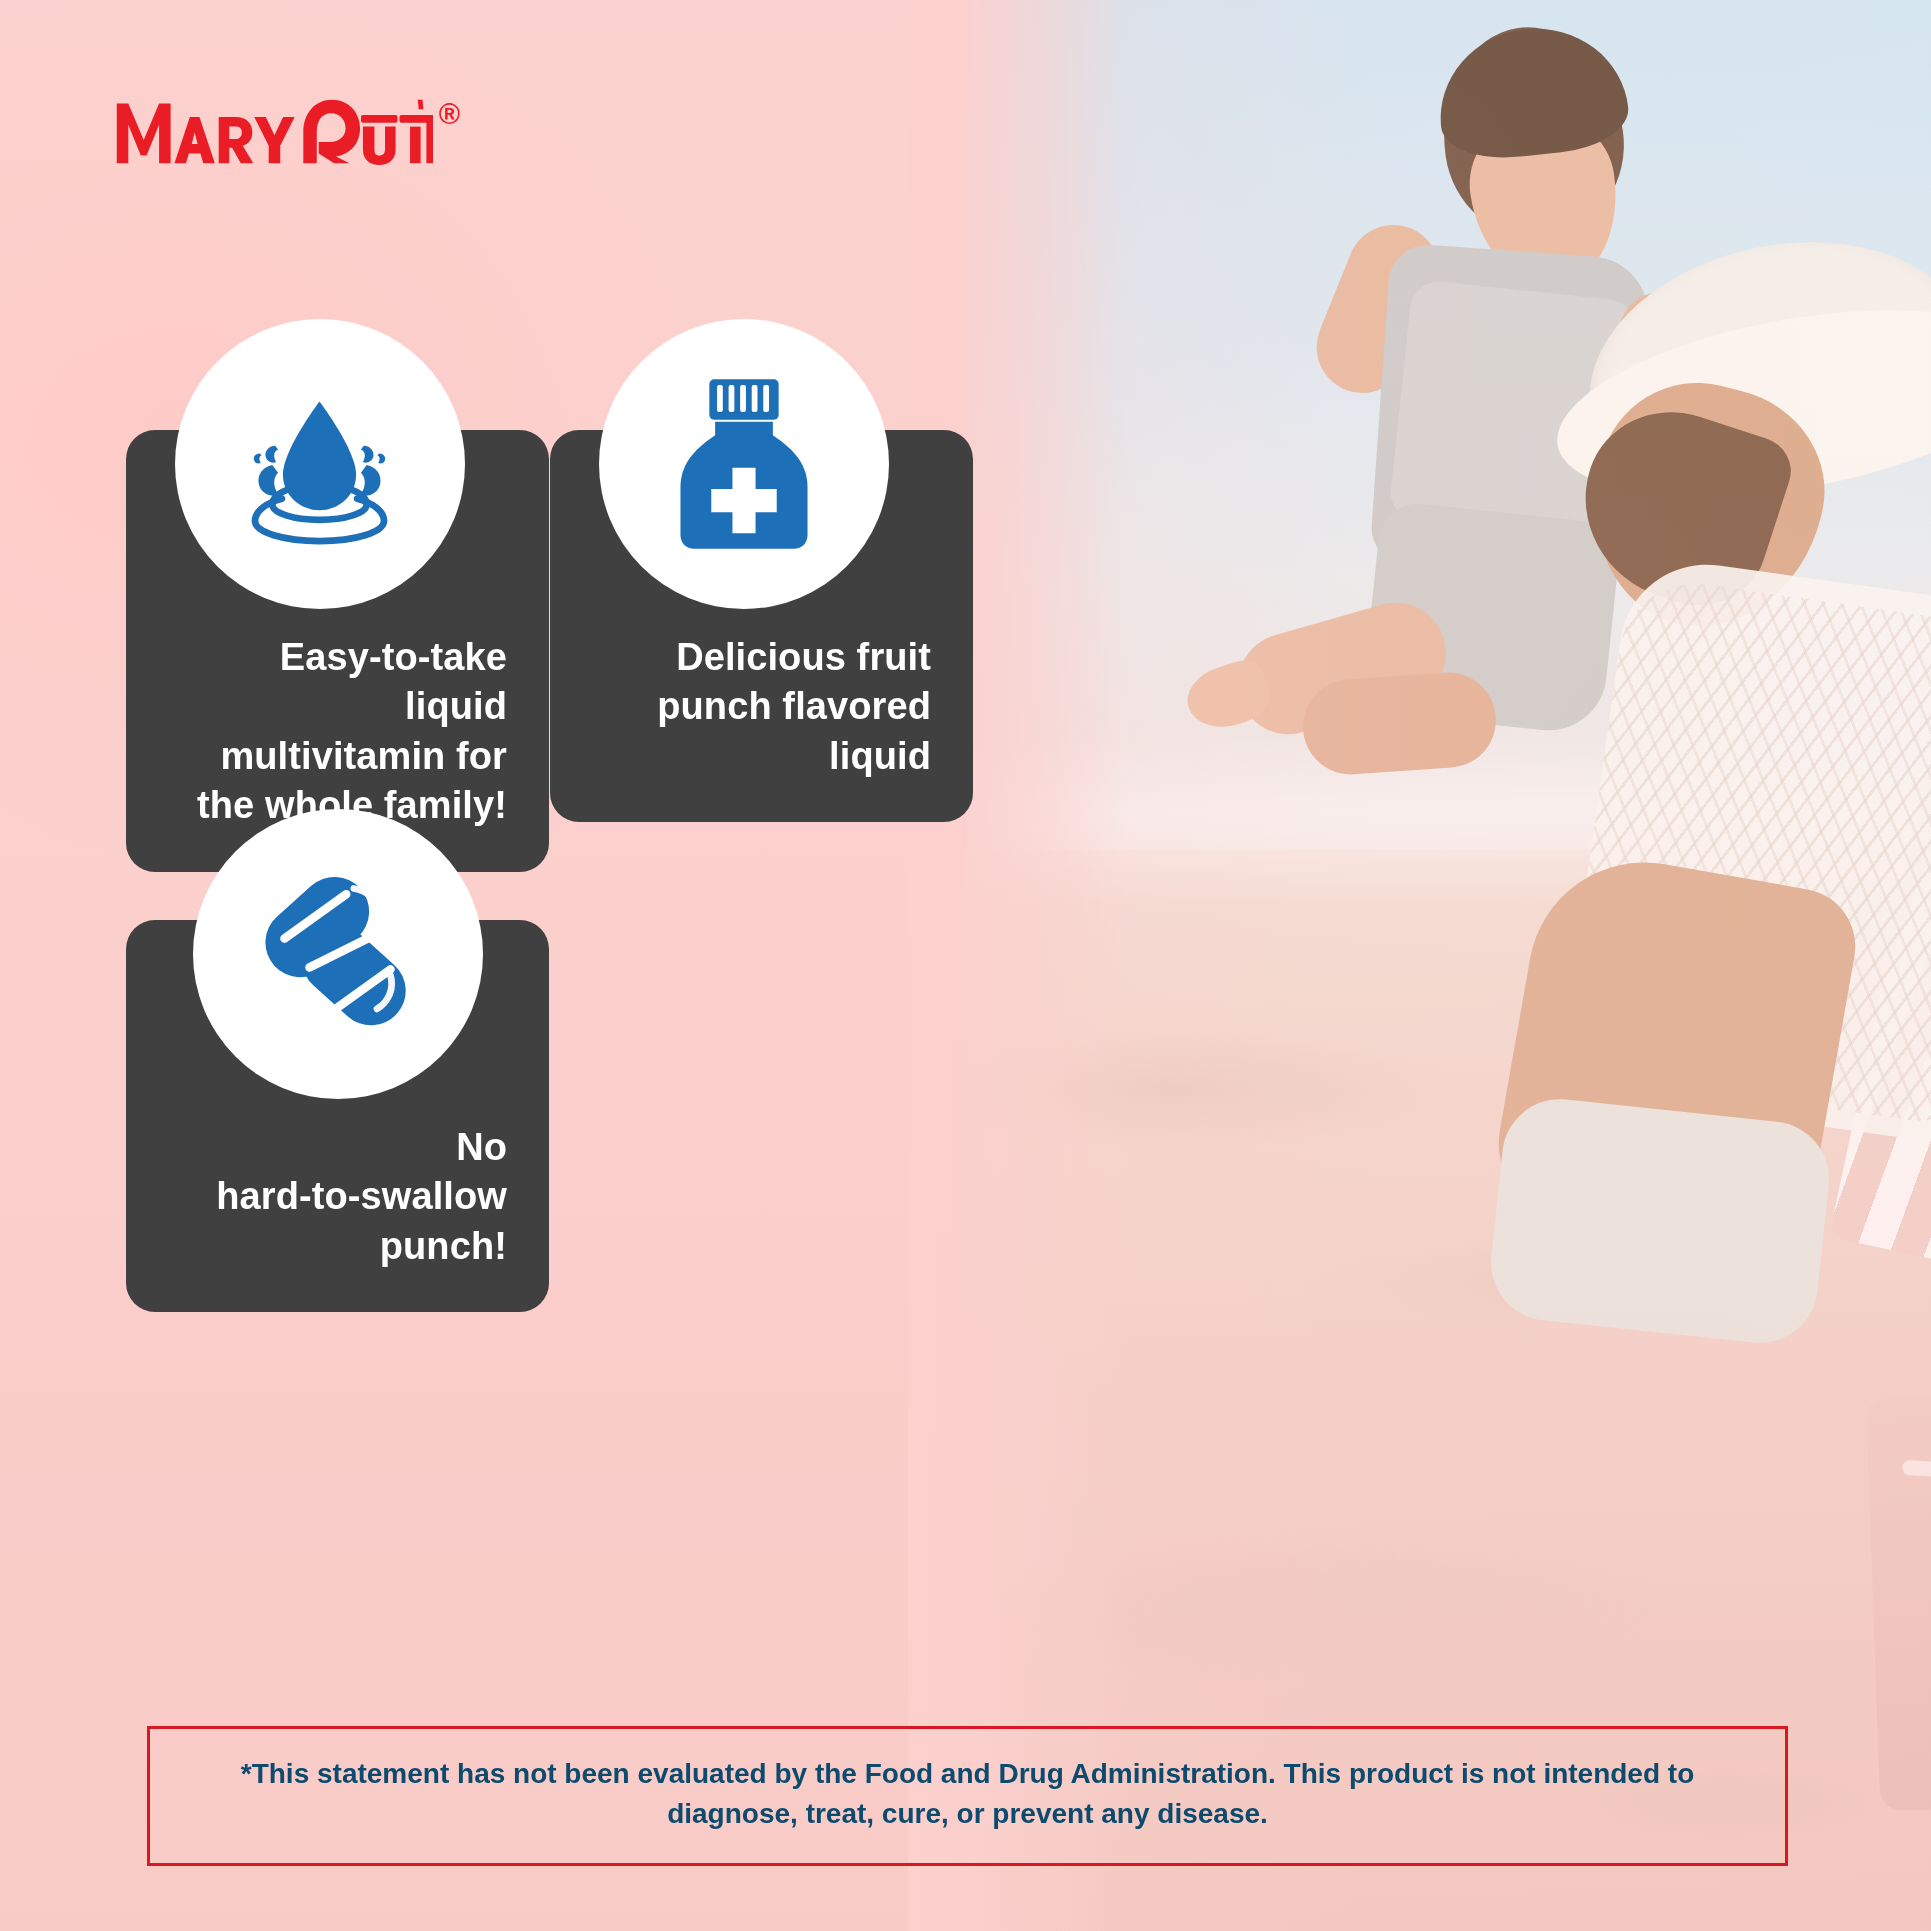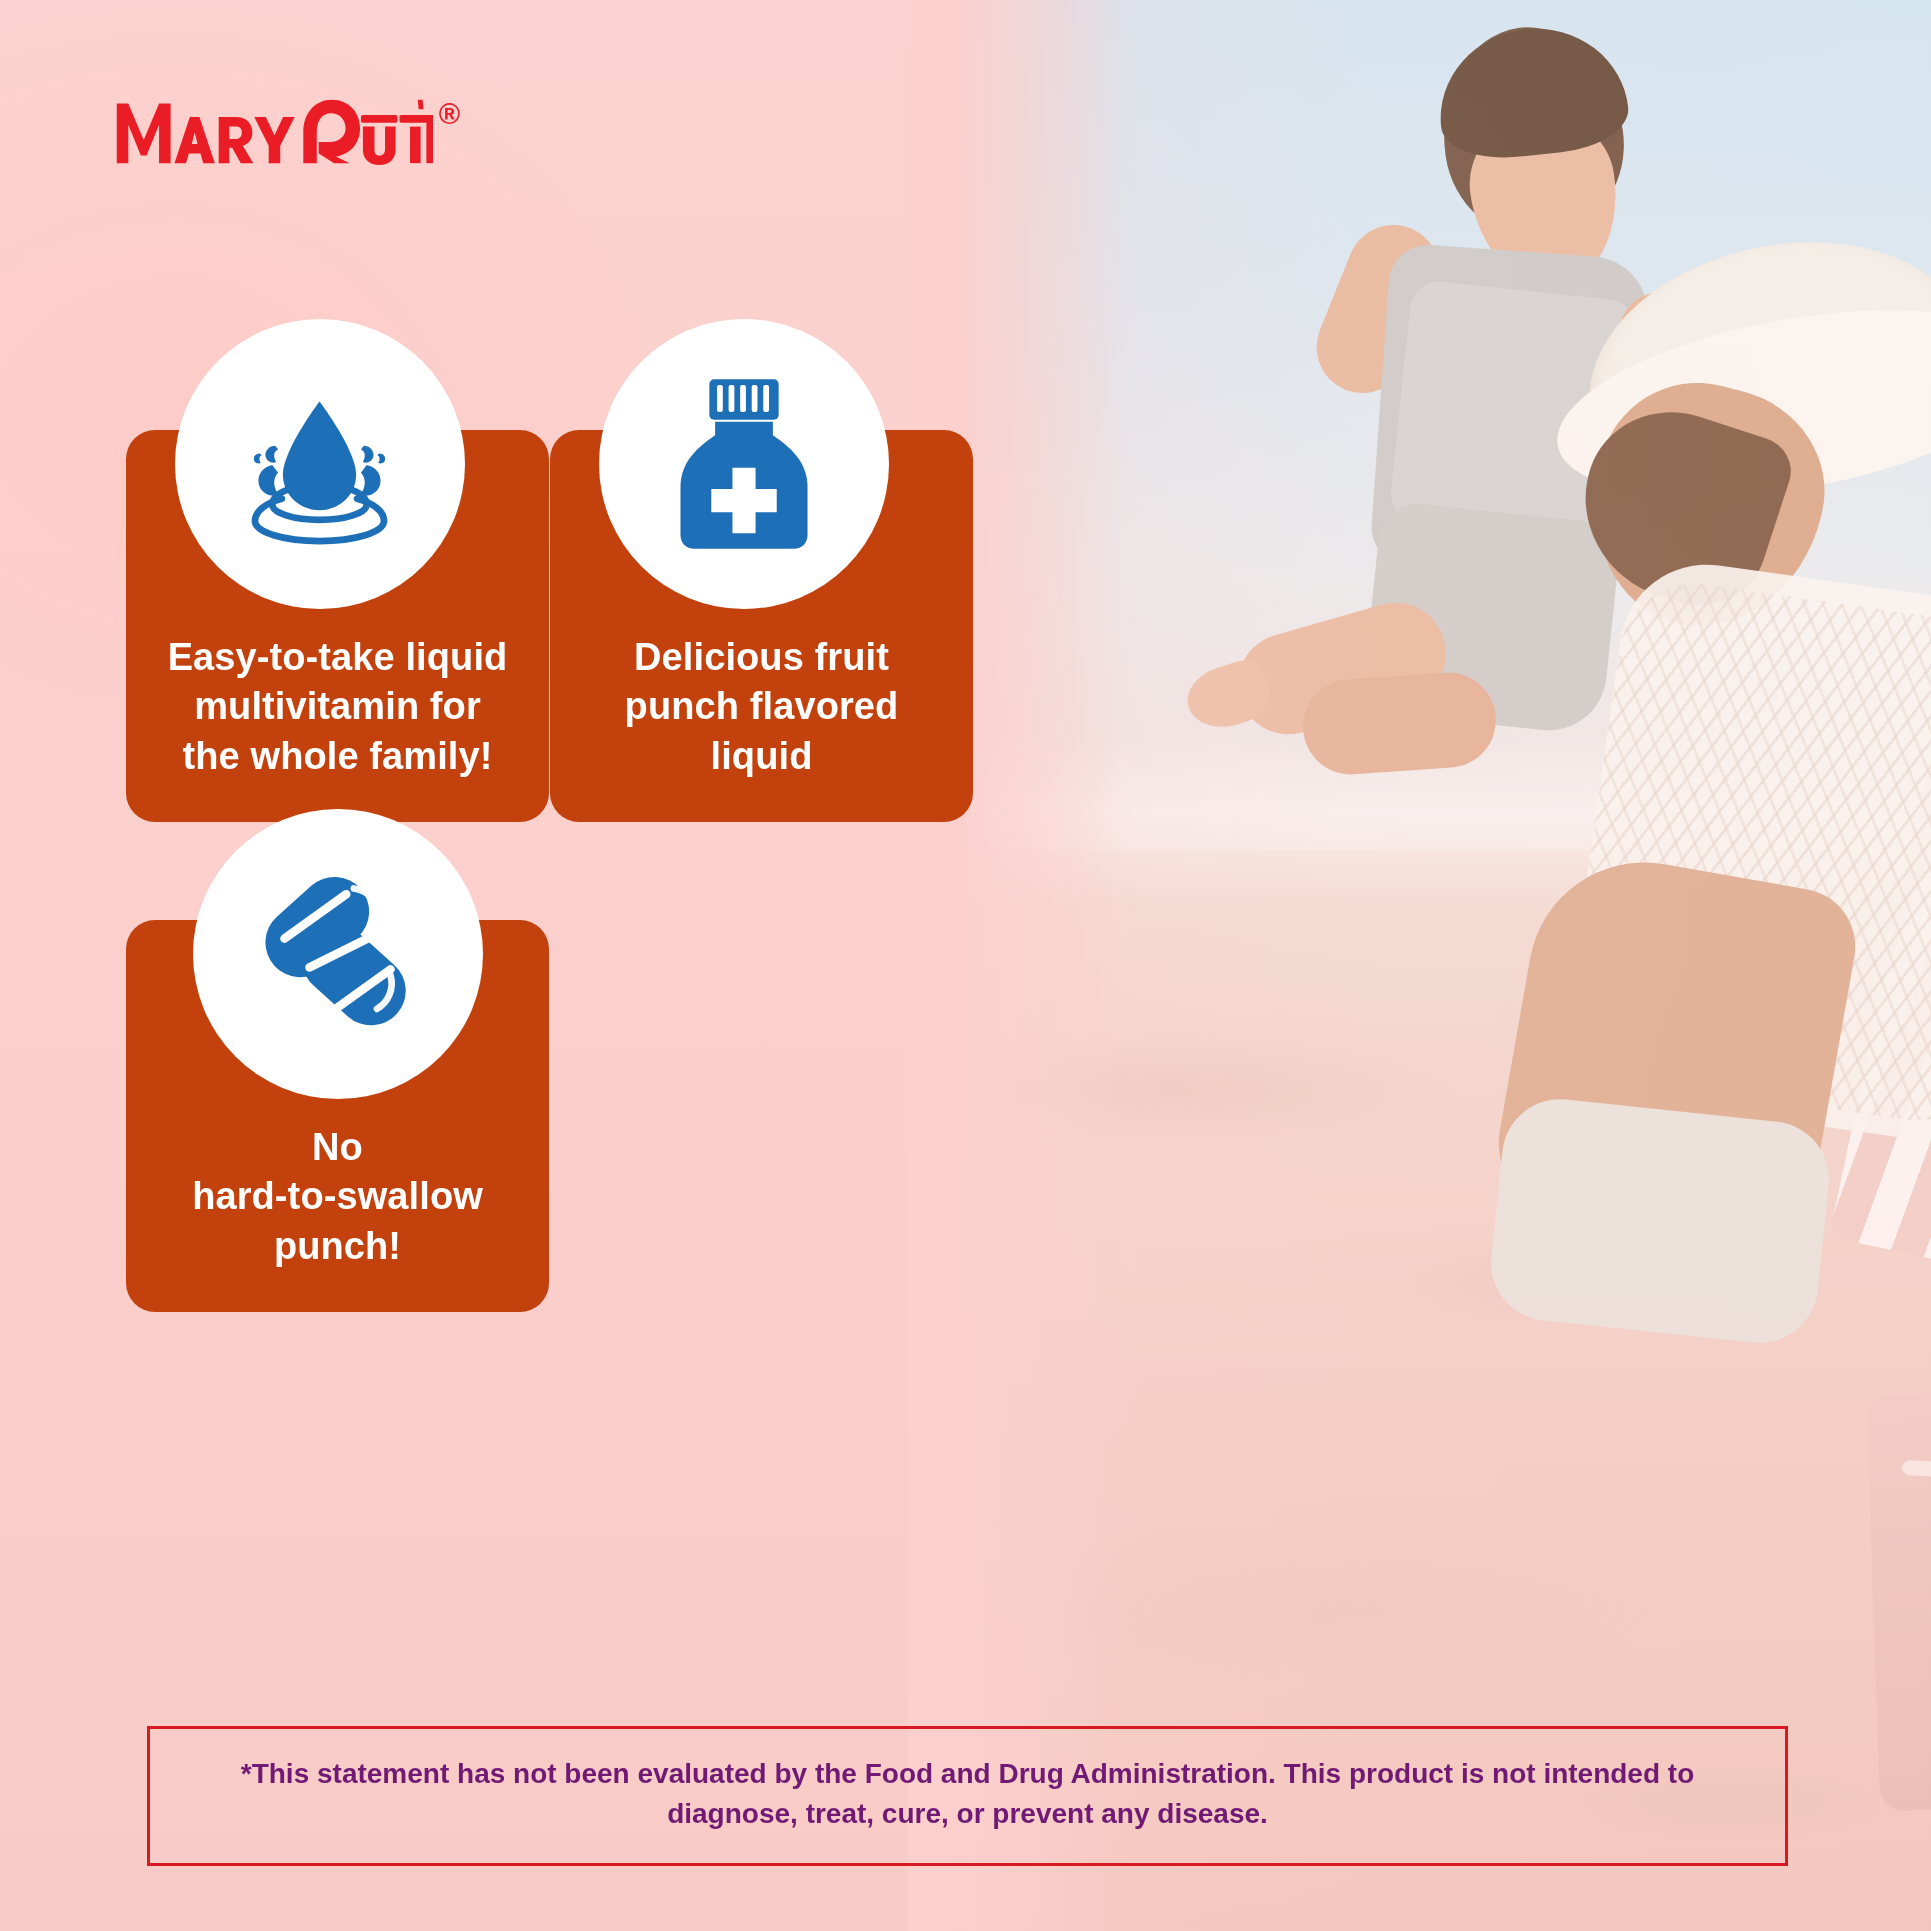--- a/index.html
+++ b/index.html
@@ -293,24 +293,24 @@
   .card {
     position: relative;
     width: 423px;
     min-height: 415px;
   }
   .card-body {
     position: absolute;
     left: 0; top: 111px;
     width: 423px;
     min-height: 309px;
-    background: #c2410c;
+    background: #404040;
     border-radius: 29px;
-    padding: 203px 29px 41px;
-    text-align: center;
+    padding: 203px 42px 41px;
+    text-align: right;
   }
   .card-icon {
     position: absolute;
     left: 50%;
     top: 0;
     transform: translateX(-50%);
     width: 290px; height: 290px;
     border-radius: 50%;
     background: #ffffff;
     display: flex;
@@ -335,21 +335,21 @@
   
   .disclaimer {
     position: absolute;
     left: 147px; top: 1726px;
     width: 1641px;
     border: 3.9px solid #d81921;
     padding: 25px 39px 29px;
     text-align: center;
   }
   .disclaimer p {
-    color: #701a75;
+    color: #0c4a6e;
     font-size: 28px;
     line-height: 1.42;
     font-weight: 600;
     white-space: pre-line;
   }
 </style>
 </head>
 <body>
 
 <div id="stage">

